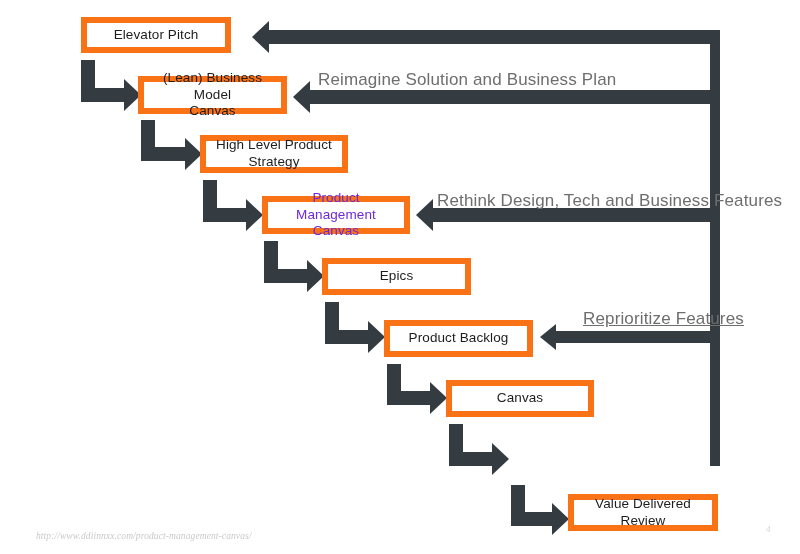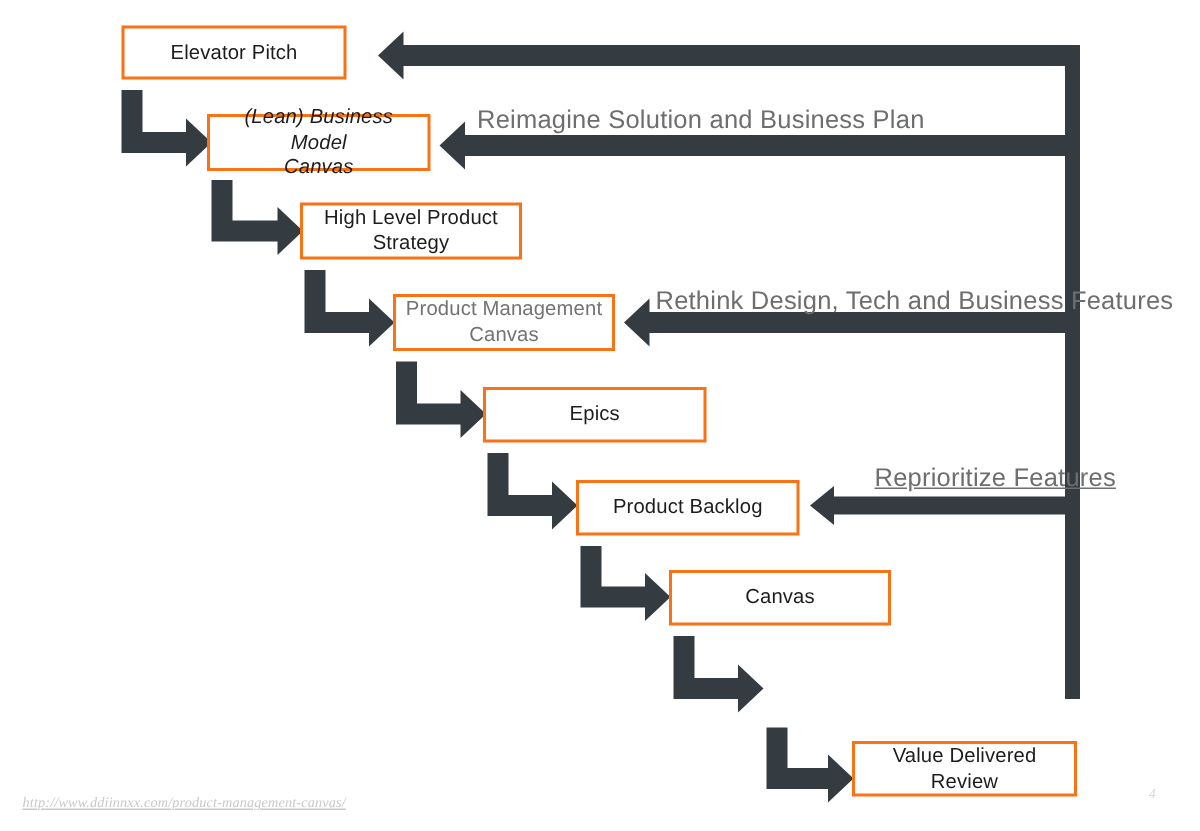--- a/index.html
+++ b/index.html
@@ -19,58 +19,57 @@
     position: absolute;
     left: 0;
     top: 0;
     width: 800px;
     height: 554px;
   }
   .node {
     position: absolute;
     box-sizing: border-box;
     background: #ffffff;
-    border: 2px solid #f97316;
+    border: 6px solid #f97316;
     display: flex;
     align-items: center;
     justify-content: center;
     text-align: center;
     color: #1d1d1d;
     font-size: 13.5px;
     line-height: 1.25;
     letter-spacing: 0.1px;
     z-index: 3;
   }
   .node.highlight {
-    color: #737373;
+    color: #6d28d9;
   }
   .node-label {
     display: block;
     padding: 0 6px;
     white-space: pre-line;
   }
   .edge-label {
     position: absolute;
     color: #6e6e6e;
     font-size: 17px;
     letter-spacing: 0.15px;
     white-space: nowrap;
     z-index: 4;
   }
   .footer-url {
     position: absolute;
-    left: 15px;
+    left: 36px;
     top: 531px;
     color: #c9c9c9;
     font-size: 9.5px;
     font-style: italic;
     font-family: "Liberation Serif", serif;
     letter-spacing: 0.1px;
     white-space: nowrap;
-    text-decoration: underline;
   }
   .page-number {
     position: absolute;
     left: 766px;
     top: 524px;
     color: #d8d8d8;
     font-size: 9px;
     font-style: italic;
     font-family: "Liberation Serif", serif;
   }
@@ -132,21 +131,21 @@
 
     <g>
       <path d="M712,331 L556,331 L556,324 L540,337 L556,350 L556,343 L712,343 Z" fill="#343c42"></path>
     </g>
   </svg>
 
   <div class="node" style="left:81px; top:17px; width:150px; height:36px;">
     <span class="node-label">Elevator Pitch</span>
   </div>
 
-  <div class="node" style="left:138px; top:76px; width:149px; height:38px;font-style:italic;">
+  <div class="node" style="left:138px; top:76px; width:149px; height:38px;">
     <span class="node-label">(Lean) Business Model
 Canvas</span>
   </div>
 
   <div class="node" style="left:200px; top:135px; width:148px; height:38px;">
     <span class="node-label">High Level Product
 Strategy</span>
   </div>
 
   <div class="node highlight" style="left:262px; top:196px; width:148px; height:38px;">

